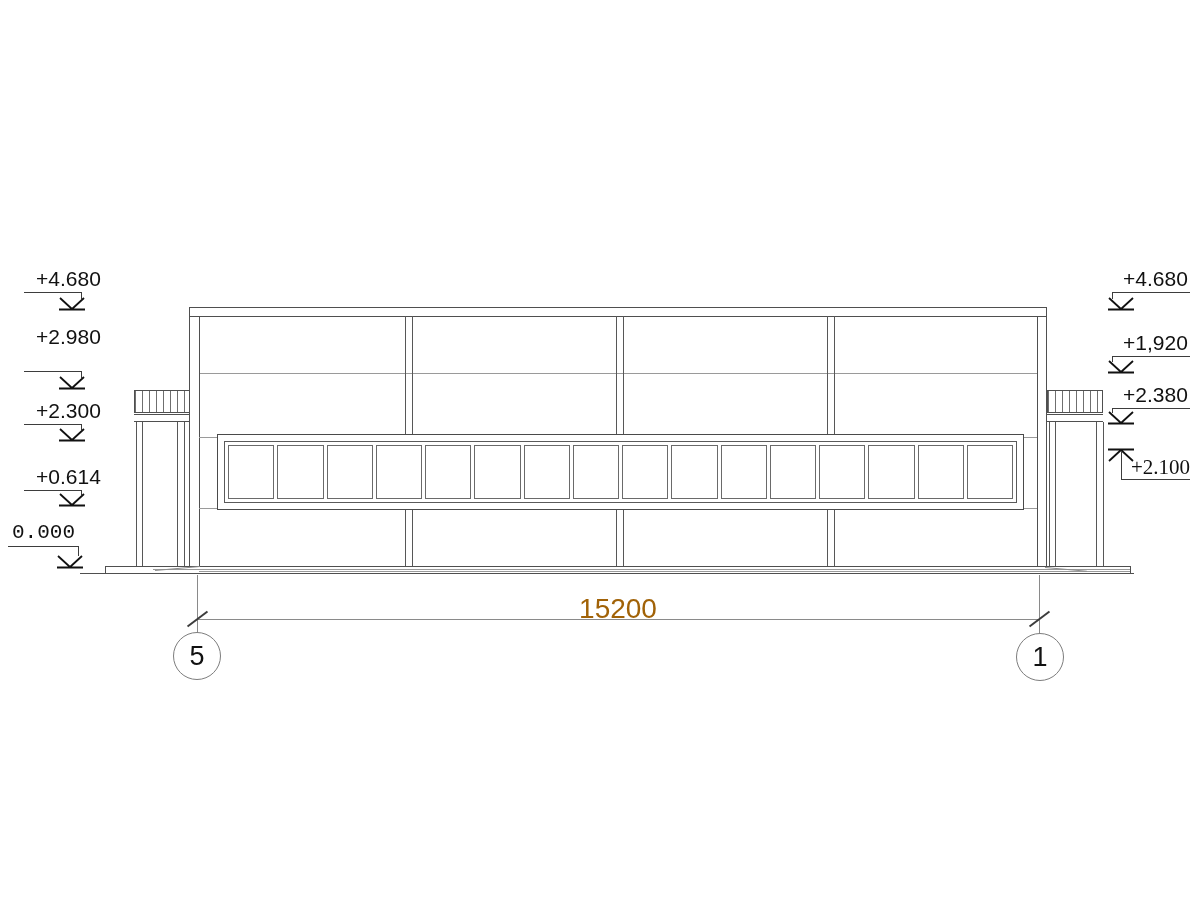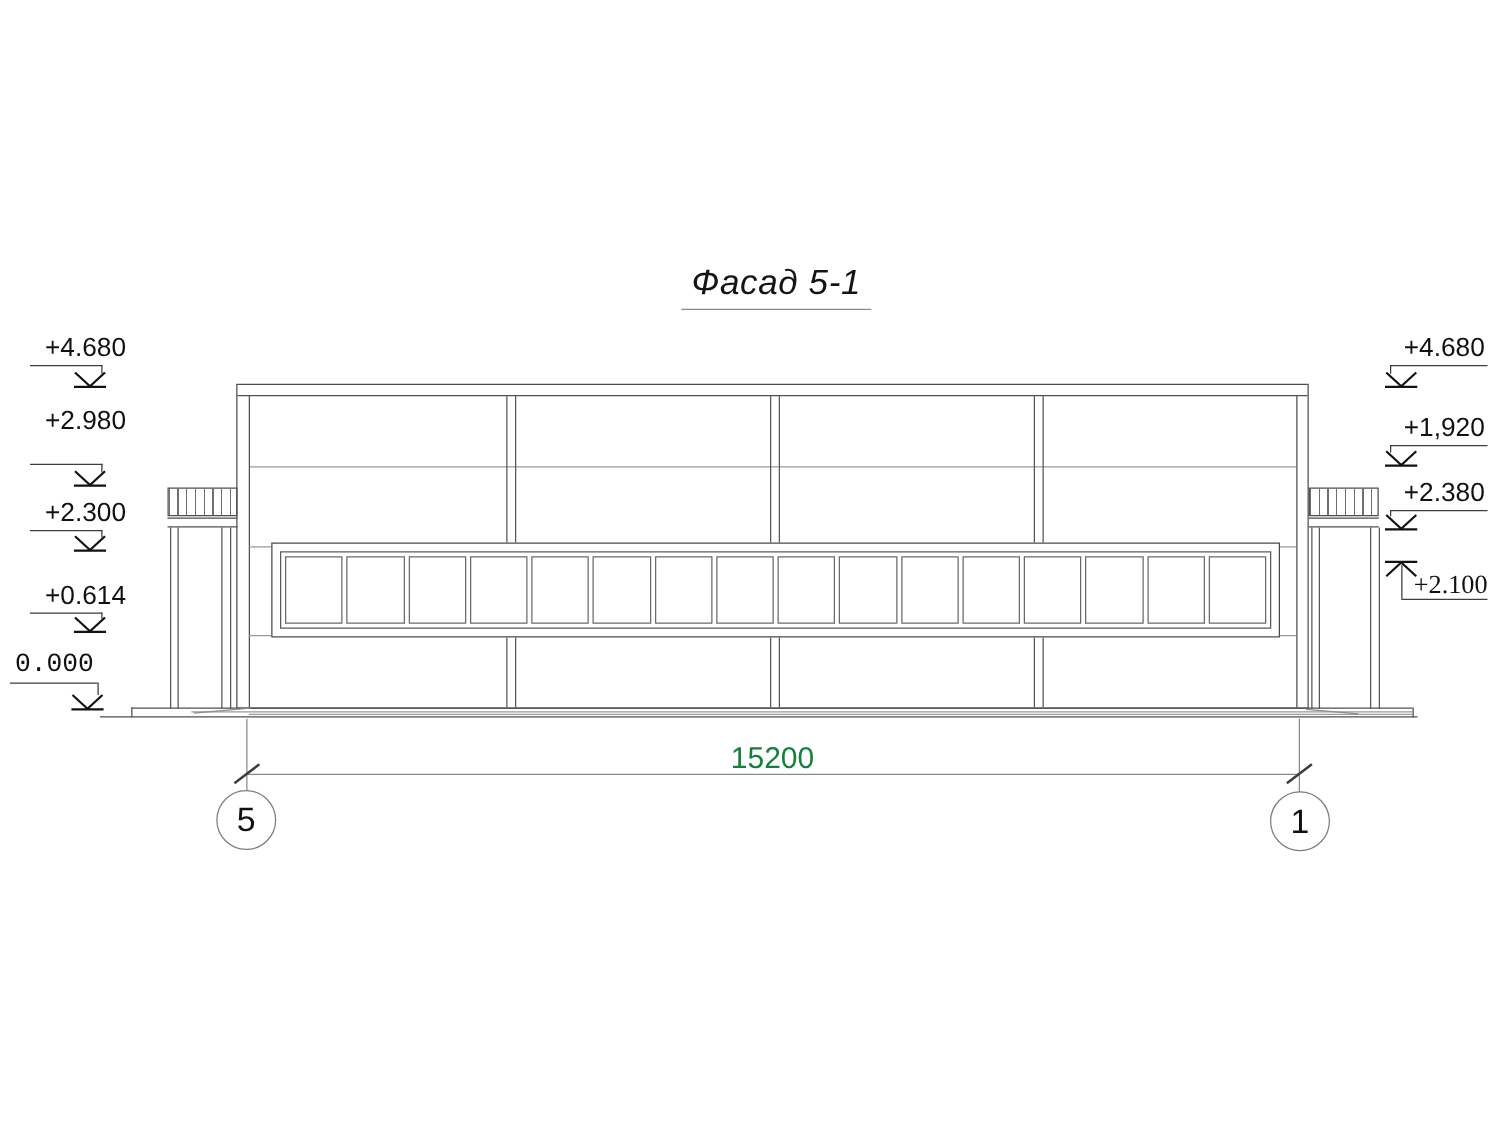--- a/index.html
+++ b/index.html
@@ -42,31 +42,30 @@
   
   .mark-label { position:absolute; font-size:21px; line-height:22px; color:#111; white-space:nowrap; }
   .mark-line  { position:absolute; height:1px; background:#3d3d3d; }
   .mark-elbow { position:absolute; width:1px; background:#3d3d3d; }
   .arrow-svg  { position:absolute; }
 
   
   .dim-line { position:absolute; height:1px; background:#8a8a8a; }
   .ext-line { position:absolute; width:1px; background:#8a8a8a; }
   .tick { position:absolute; width:25px; height:2px; background:#3c3c3c; transform:rotate(-37deg); }
-  .dim-text { position:absolute; font-size:24px; color:#15803d; text-align:center; }
+  .dim-text { position:absolute; font-size:28px; color:#a16207; text-align:center; }
   .axis-circle { position:absolute; width:48px; height:48px; border-radius:50%;
     border:1px solid #7d7d7d; box-sizing:border-box; display:flex; align-items:center;
     justify-content:center; font-size:27px; color:#111; background:#fff; }
 </style>
 </head>
 <body>
 
 <div id="stage">
 
-  <div class="title">Фасад 5-1</div>
 
   <div class="dbl" style="left:405px; top:316px; width:6px; height:250px; z-index:1;"></div>
   <div class="dbl" style="left:616px; top:316px; width:6px; height:250px; z-index:1;"></div>
   <div class="dbl" style="left:827px; top:316px; width:6px; height:250px; z-index:1;"></div>
 
   <div class="bldg-outline"></div>
   <div class="hl" style="left:190px; top:316px; width:856px;"></div>
   <div class="vl" style="left:199px; top:316px; height:250px;"></div>
   <div class="vl" style="left:1037px; top:316px; height:250px;"></div>
   <div class="hl light" style="left:200px; top:373px; width:837px;"></div>

